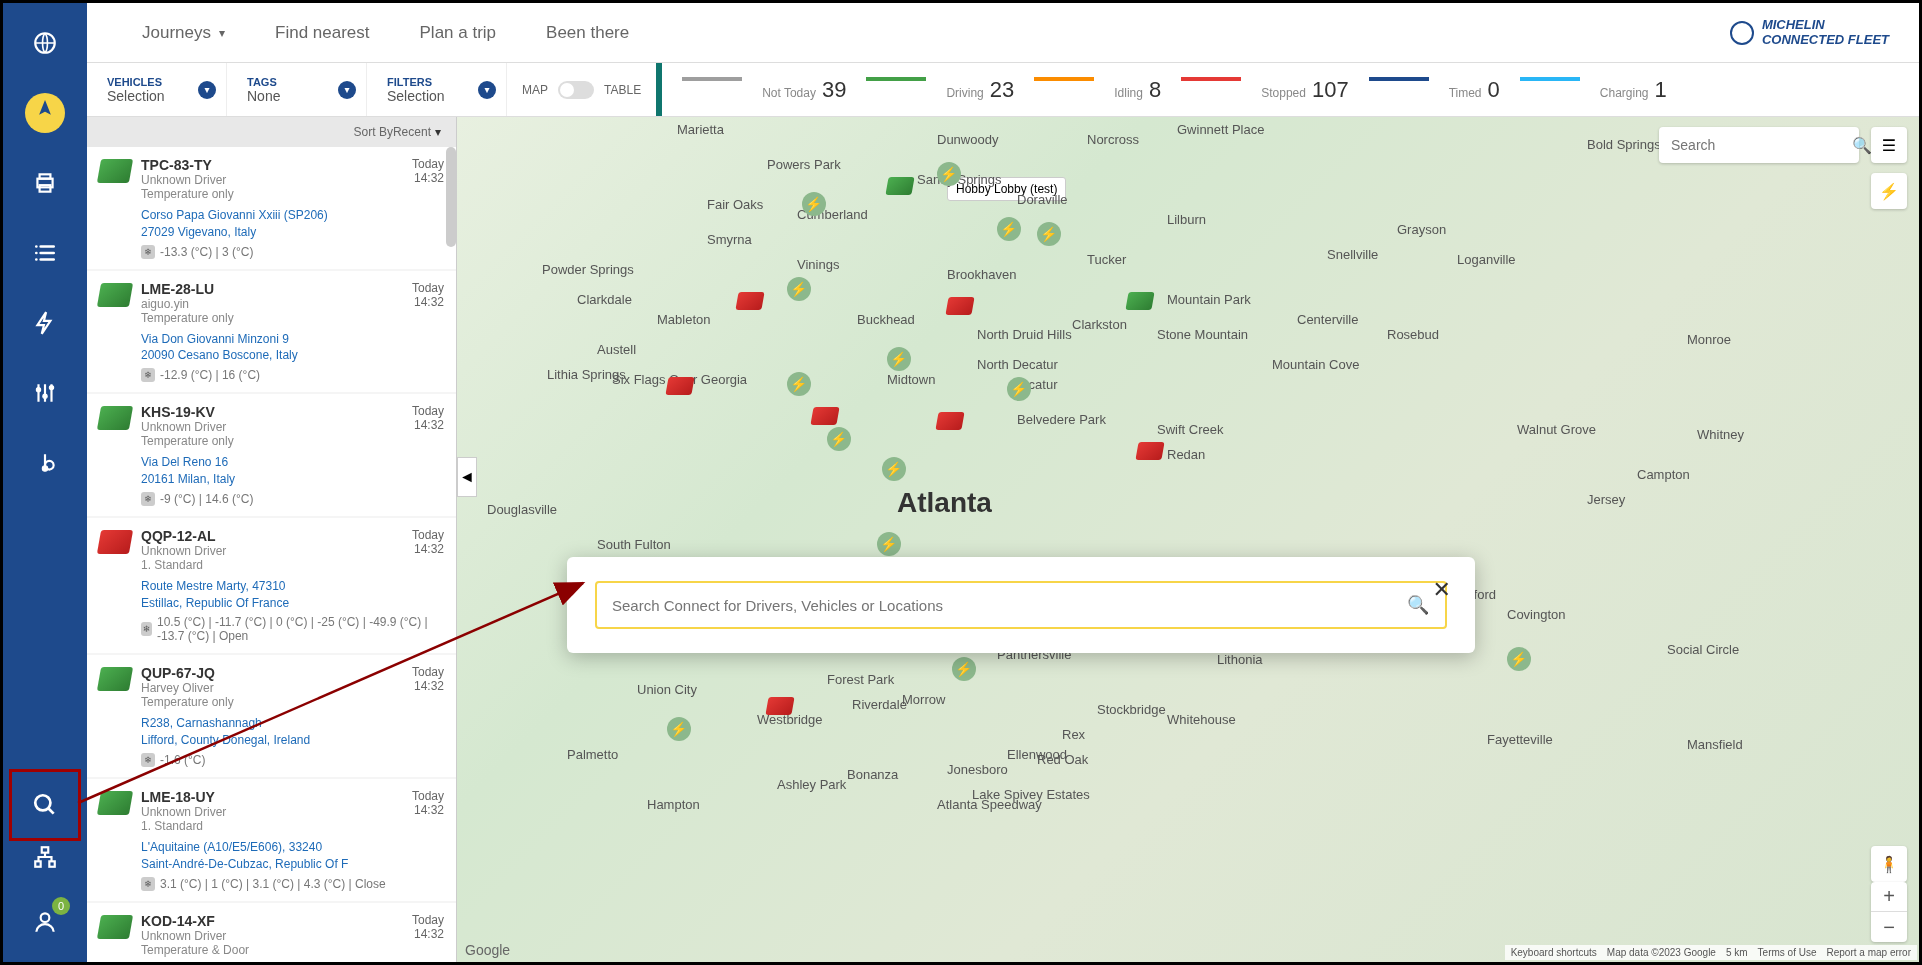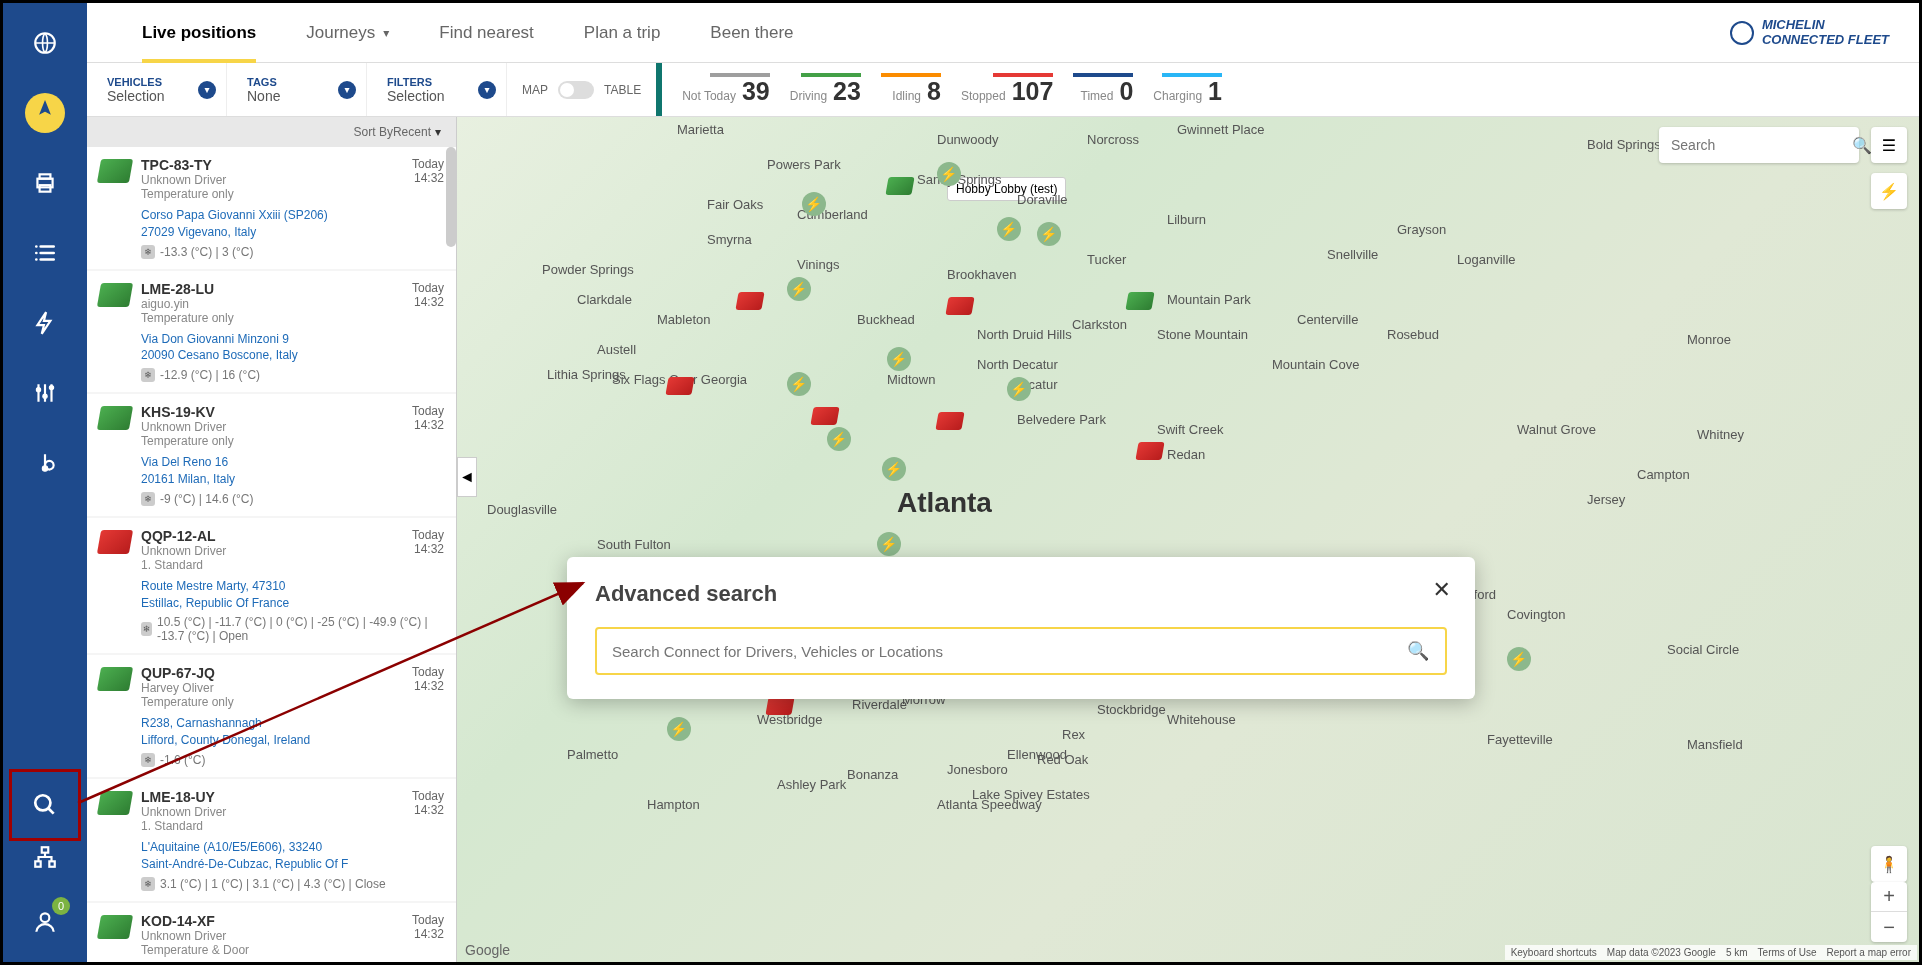--- a/index.html
+++ b/index.html
@@ -28,25 +28,25 @@
 
 .filter-bar { position: absolute; left: 84px; top: 60px; right: 0; height: 54px; background: #fff; display: flex; align-items: center; border-bottom: 1px solid #ddd; }
 .filter-group { padding: 0 20px; border-right: 1px solid #eee; height: 100%; display: flex; flex-direction: column; justify-content: center; position: relative; min-width: 140px; }
 .filter-label { font-size: 11px; color: #1e4a8c; font-weight: bold; }
 .filter-value { font-size: 14px; color: #555; }
 .filter-chev { position: absolute; right: 10px; top: 50%; transform: translateY(-50%); width: 18px; height: 18px; background: #1e4a8c; border-radius: 50%; color: #fff; display: flex; align-items: center; justify-content: center; font-size: 10px; }
 .view-toggle { padding: 0 15px; display: flex; align-items: center; gap: 10px; font-size: 12px; color: #666; border-right: 6px solid #0f766e; height: 100%; }
 .toggle-switch { width: 36px; height: 18px; background: #ddd; border-radius: 9px; position: relative; }
 .toggle-knob { width: 14px; height: 14px; background: #fff; border-radius: 50%; position: absolute; top: 2px; left: 2px; }
 .status-group { display: flex; gap: 20px; padding-left: 20px; align-items: center; }
-.status-item { display: flex; flex-direction: column; align-items: flex-end; gap: 0; }
+.status-item { display: flex; align-items: flex-start; gap: 20px; }
 .status-bar { width: 60px; height: 4px; }
 .status-row { display: flex; align-items: baseline; gap: 6px; }
 .status-label { font-size: 12px; color: #888; }
-.status-count { font-size: 25px; color: #333; font-weight: bold; }
+.status-count { font-size: 22px; color: #333; }
 
 
 .vehicle-panel { position: absolute; left: 84px; top: 114px; width: 370px; bottom: 0; background: #f5f5f5; overflow-y: auto; border-right: 1px solid #ccc; }
 .sort-bar { height: 30px; background: #e8e8e8; display: flex; align-items: center; justify-content: flex-end; padding-right: 15px; font-size: 12px; color: #666; }
 .sort-bar span:last-child { margin-left: 5px; color: #333; }
 .vehicle-card { background: #fff; margin-bottom: 2px; padding: 10px 12px; position: relative; display: flex; gap: 10px; }
 .vehicle-icon { width: 32px; height: 24px; flex-shrink: 0; margin-top: 2px; }
 .vehicle-icon.green { background: linear-gradient(135deg, #4caf50, #2e7d32); border-radius: 3px; transform: skewX(-10deg); }
 .vehicle-icon.red { background: linear-gradient(135deg, #e53935, #b71c1c); border-radius: 3px; transform: skewX(-10deg); }
 .vehicle-info { flex: 1; font-size: 12px; }
@@ -162,21 +162,20 @@
           <circle cx="12" cy="8" r="4" fill="none" stroke-width="2"></circle>
           <path d="M4 21c0-4 4-7 8-7s8 3 8 7" fill="none" stroke-width="2"></path>
         </svg>
       <span class="nav-badge">0</span>
     </div>
   </div>
 </div>
 <div class="nav-search-highlight"></div>
 
 <div class="top-tabs">
-  <div class="tab active">Live positions</div>
   <div class="tab">
       <span>Journeys</span>
       <span class="chev">▾</span>
     </div>
   <div class="tab">Find nearest</div>
   <div class="tab">Plan a trip</div>
   <div class="tab">Been there</div>
   <div class="logo">
     <div class="logo-icon"></div>
     <div class="logo-text">
@@ -461,21 +460,20 @@
   <div class="map-attrib">
     <span>Keyboard shortcuts</span>
     <span>Map data ©2023 Google</span>
     <span>5 km</span>
     <span>Terms of Use</span>
     <span>Report a map error</span>
   </div>
 </div>
 
 <div class="adv-search">
-  <div class="adv-title">Advanced search</div>
   <div class="adv-close">✕</div>
   <div class="adv-input-wrap">
     <input placeholder="Search Connect for Drivers, Vehicles or Locations" style="">
     <span class="sicon">🔍</span>
   </div>
 </div>
 
 <svg class="annotation-arrow" style="left:60px; top:560px; width:540px; height:260px;">
   <defs>
       <marker id="arrowhead" markerWidth="12" markerHeight="10" refX="11" refY="5" orient="auto">

